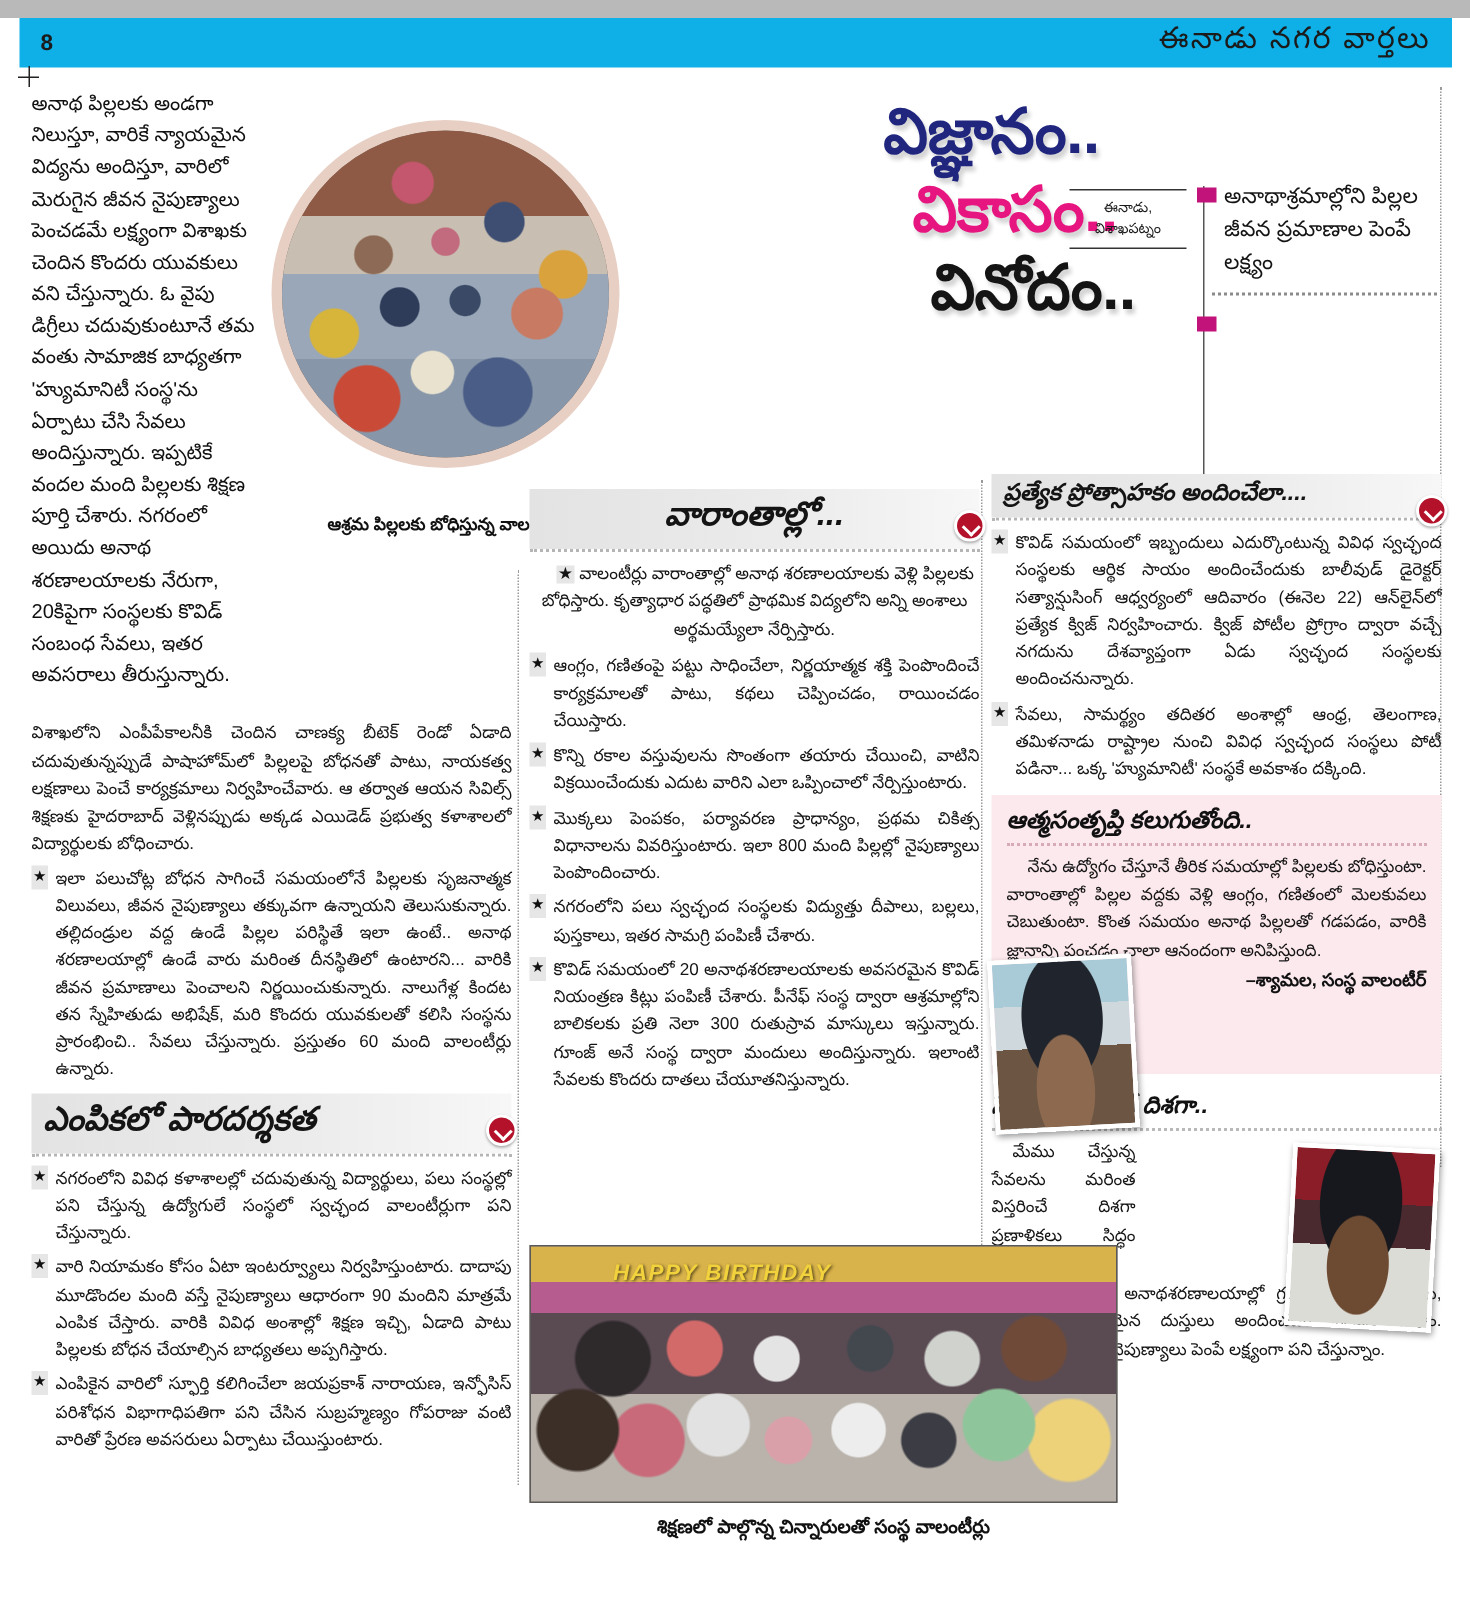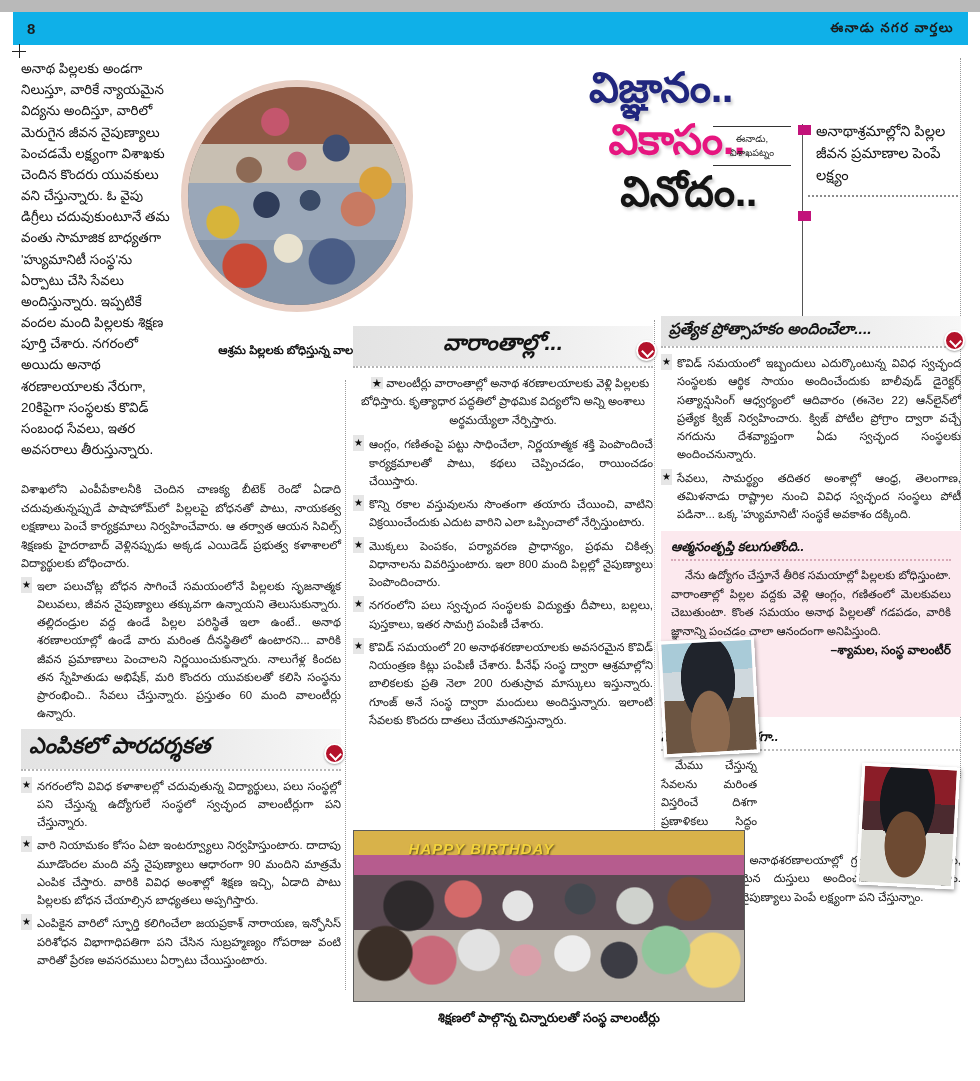--- a/index.html
+++ b/index.html
@@ -33,22 +33,22 @@
     padding: 0 14px;
   }
   .page-num {
     color: #ffffff;
     font-size: 15px;
     font-weight: bold;
     letter-spacing: 0.5px;
   }
   .masthead {
     color: #ffffff;
-    font-size: 13px;
-    font-weight: bold;
+    font-size: 20px;
+    font-weight: normal;
     letter-spacing: 1.5px;
   }
 
   
   .crop-mark {
     position: absolute;
     left: 12px; top: 44px;
     width: 14px; height: 14px;
   }
   .crop-mark:before {
@@ -277,21 +277,21 @@
     color: #141414;
   }
 
   
   .quote-box {
     background: #fce9ee;
     padding: 8px 10px 10px 10px;
     position: relative;
   }
   .quote-head {
-    font-size: 13px;
+    font-size: 16px;
     font-weight: bold;
     font-style: italic;
     color: #111;
     margin-bottom: 2px;
   }
   .quote-rule {
     border-top: 2px dotted #d8aab8;
     margin-bottom: 5px;
   }
   .quote-text {
@@ -456,21 +456,21 @@
     <div style="position:relative; width:320px; margin-top:6px;">
       <div class="sec-head">
         <span class="sec-head-txt tel">ఎంపికలో పారదర్శకత</span>
         <span class="chev"></span>
       </div>
       <div class="sec-rule"></div>
 
       <ul class="blist">
         <li class="tel">నగరంలోని వివిధ కళాశాలల్లో చదువుతున్న విద్యార్థులు, పలు సంస్థల్లో పని చేస్తున్న ఉద్యోగులే సంస్థలో స్వచ్ఛంద వాలంటీర్లుగా పని చేస్తున్నారు.</li>
         <li class="tel">వారి నియామకం కోసం ఏటా ఇంటర్వ్యూలు నిర్వహిస్తుంటారు. దాదాపు మూడొందల మంది వస్తే నైపుణ్యాలు ఆధారంగా 90 మందిని మాత్రమే ఎంపిక చేస్తారు. వారికి వివిధ అంశాల్లో శిక్షణ ఇచ్చి, ఏడాది పాటు పిల్లలకు బోధన చేయాల్సిన బాధ్యతలు అప్పగిస్తారు.</li>
-        <li class="tel">ఎంపికైన వారిలో స్ఫూర్తి కలిగించేలా జయప్రకాశ్‌ నారాయణ, ఇన్ఫోసిస్‌ పరిశోధన విభాగాధిపతిగా పని చేసిన సుబ్రహ్మణ్యం గోపరాజు వంటి వారితో ప్రేరణ అవసరములు ఏర్పాటు చేయిస్తుంటారు.</li>
+        <li class="tel">ఎంపికైన వారిలో స్ఫూర్తి కలిగించేలా జయప్రకాశ్‌ నారాయణ, ఇన్ఫోసిస్‌ పరిశోధన విభాగాధిపతిగా పని చేసిన సుబ్రహ్మణ్యం గోపరాజు వంటి వారితో ప్రేరణ అవసరులు ఏర్పాటు చేయిస్తుంటారు.</li>
       </ul>
     </div>
   </div>
 
   <div class="col-mid" style="top:268px;">
     <div style="position:relative;">
       <div class="sec-head" style="text-align:center;">
         <span class="sec-head-txt tel">వారాంతాల్లో...</span>
         <span class="chev"></span>
       </div>
@@ -479,21 +479,21 @@
       <div class="mid-intro tel" style="text-align:center; margin-bottom:6px;">
         <span style="background:#e6e6e6;padding:0 1px;">★</span>
         <span>వాలంటీర్లు వారాంతాల్లో అనాథ శరణాలయాలకు వెళ్లి పిల్లలకు బోధిస్తారు. కృత్యాధార పద్ధతిలో ప్రాథమిక విద్యలోని అన్ని అంశాలు అర్థమయ్యేలా నేర్పిస్తారు.</span>
       </div>
 
       <ul class="blist">
         <li class="tel">ఆంగ్లం, గణితంపై పట్టు సాధించేలా, నిర్ణయాత్మక శక్తి పెంపొందించే కార్యక్రమాలతో పాటు, కథలు చెప్పించడం, రాయించడం చేయిస్తారు.</li>
         <li class="tel">కొన్ని రకాల వస్తువులను సొంతంగా తయారు చేయించి, వాటిని విక్రయించేందుకు ఎదుట వారిని ఎలా ఒప్పించాలో నేర్పిస్తుంటారు.</li>
         <li class="tel">మొక్కలు పెంపకం, పర్యావరణ ప్రాధాన్యం, ప్రథమ చికిత్స విధానాలను వివరిస్తుంటారు. ఇలా 800 మంది పిల్లల్లో నైపుణ్యాలు పెంపొందించారు.</li>
         <li class="tel">నగరంలోని పలు స్వచ్ఛంద సంస్థలకు విద్యుత్తు దీపాలు, బల్లలు, పుస్తకాలు, ఇతర సామగ్రి పంపిణీ చేశారు.</li>
-        <li class="tel">కొవిడ్‌ సమయంలో 20 అనాథశరణాలయాలకు అవసరమైన కొవిడ్‌ నియంత్రణ కిట్లు పంపిణీ చేశారు. పీనేఫ్‌ సంస్థ ద్వారా ఆశ్రమాల్లోని బాలికలకు ప్రతి నెలా 200 రుతుస్రావ మాస్కులు ఇస్తున్నారు. గూంజ్‌ అనే సంస్థ ద్వారా మందులు అందిస్తున్నారు. ఇలాంటి సేవలకు కొందరు దాతలు చేయూతనిస్తున్నారు.</li>
+        <li class="tel">కొవిడ్‌ సమయంలో 20 అనాథశరణాలయాలకు అవసరమైన కొవిడ్‌ నియంత్రణ కిట్లు పంపిణీ చేశారు. పీనేఫ్‌ సంస్థ ద్వారా ఆశ్రమాల్లోని బాలికలకు ప్రతి నెలా 300 రుతుస్రావ మాస్కులు ఇస్తున్నారు. గూంజ్‌ అనే సంస్థ ద్వారా మందులు అందిస్తున్నారు. ఇలాంటి సేవలకు కొందరు దాతలు చేయూతనిస్తున్నారు.</li>
       </ul>
     </div>
   </div>
 
   <div class="col-right" style="top:258px;">
     <div style="position:relative;">
       <div class="sec-head">
         <span class="sec-head-txt tel" style="font-size:15.5px;">ప్రత్యేక ప్రోత్సాహకం అందించేలా....</span>
         <span class="chev"></span>
       </div>

